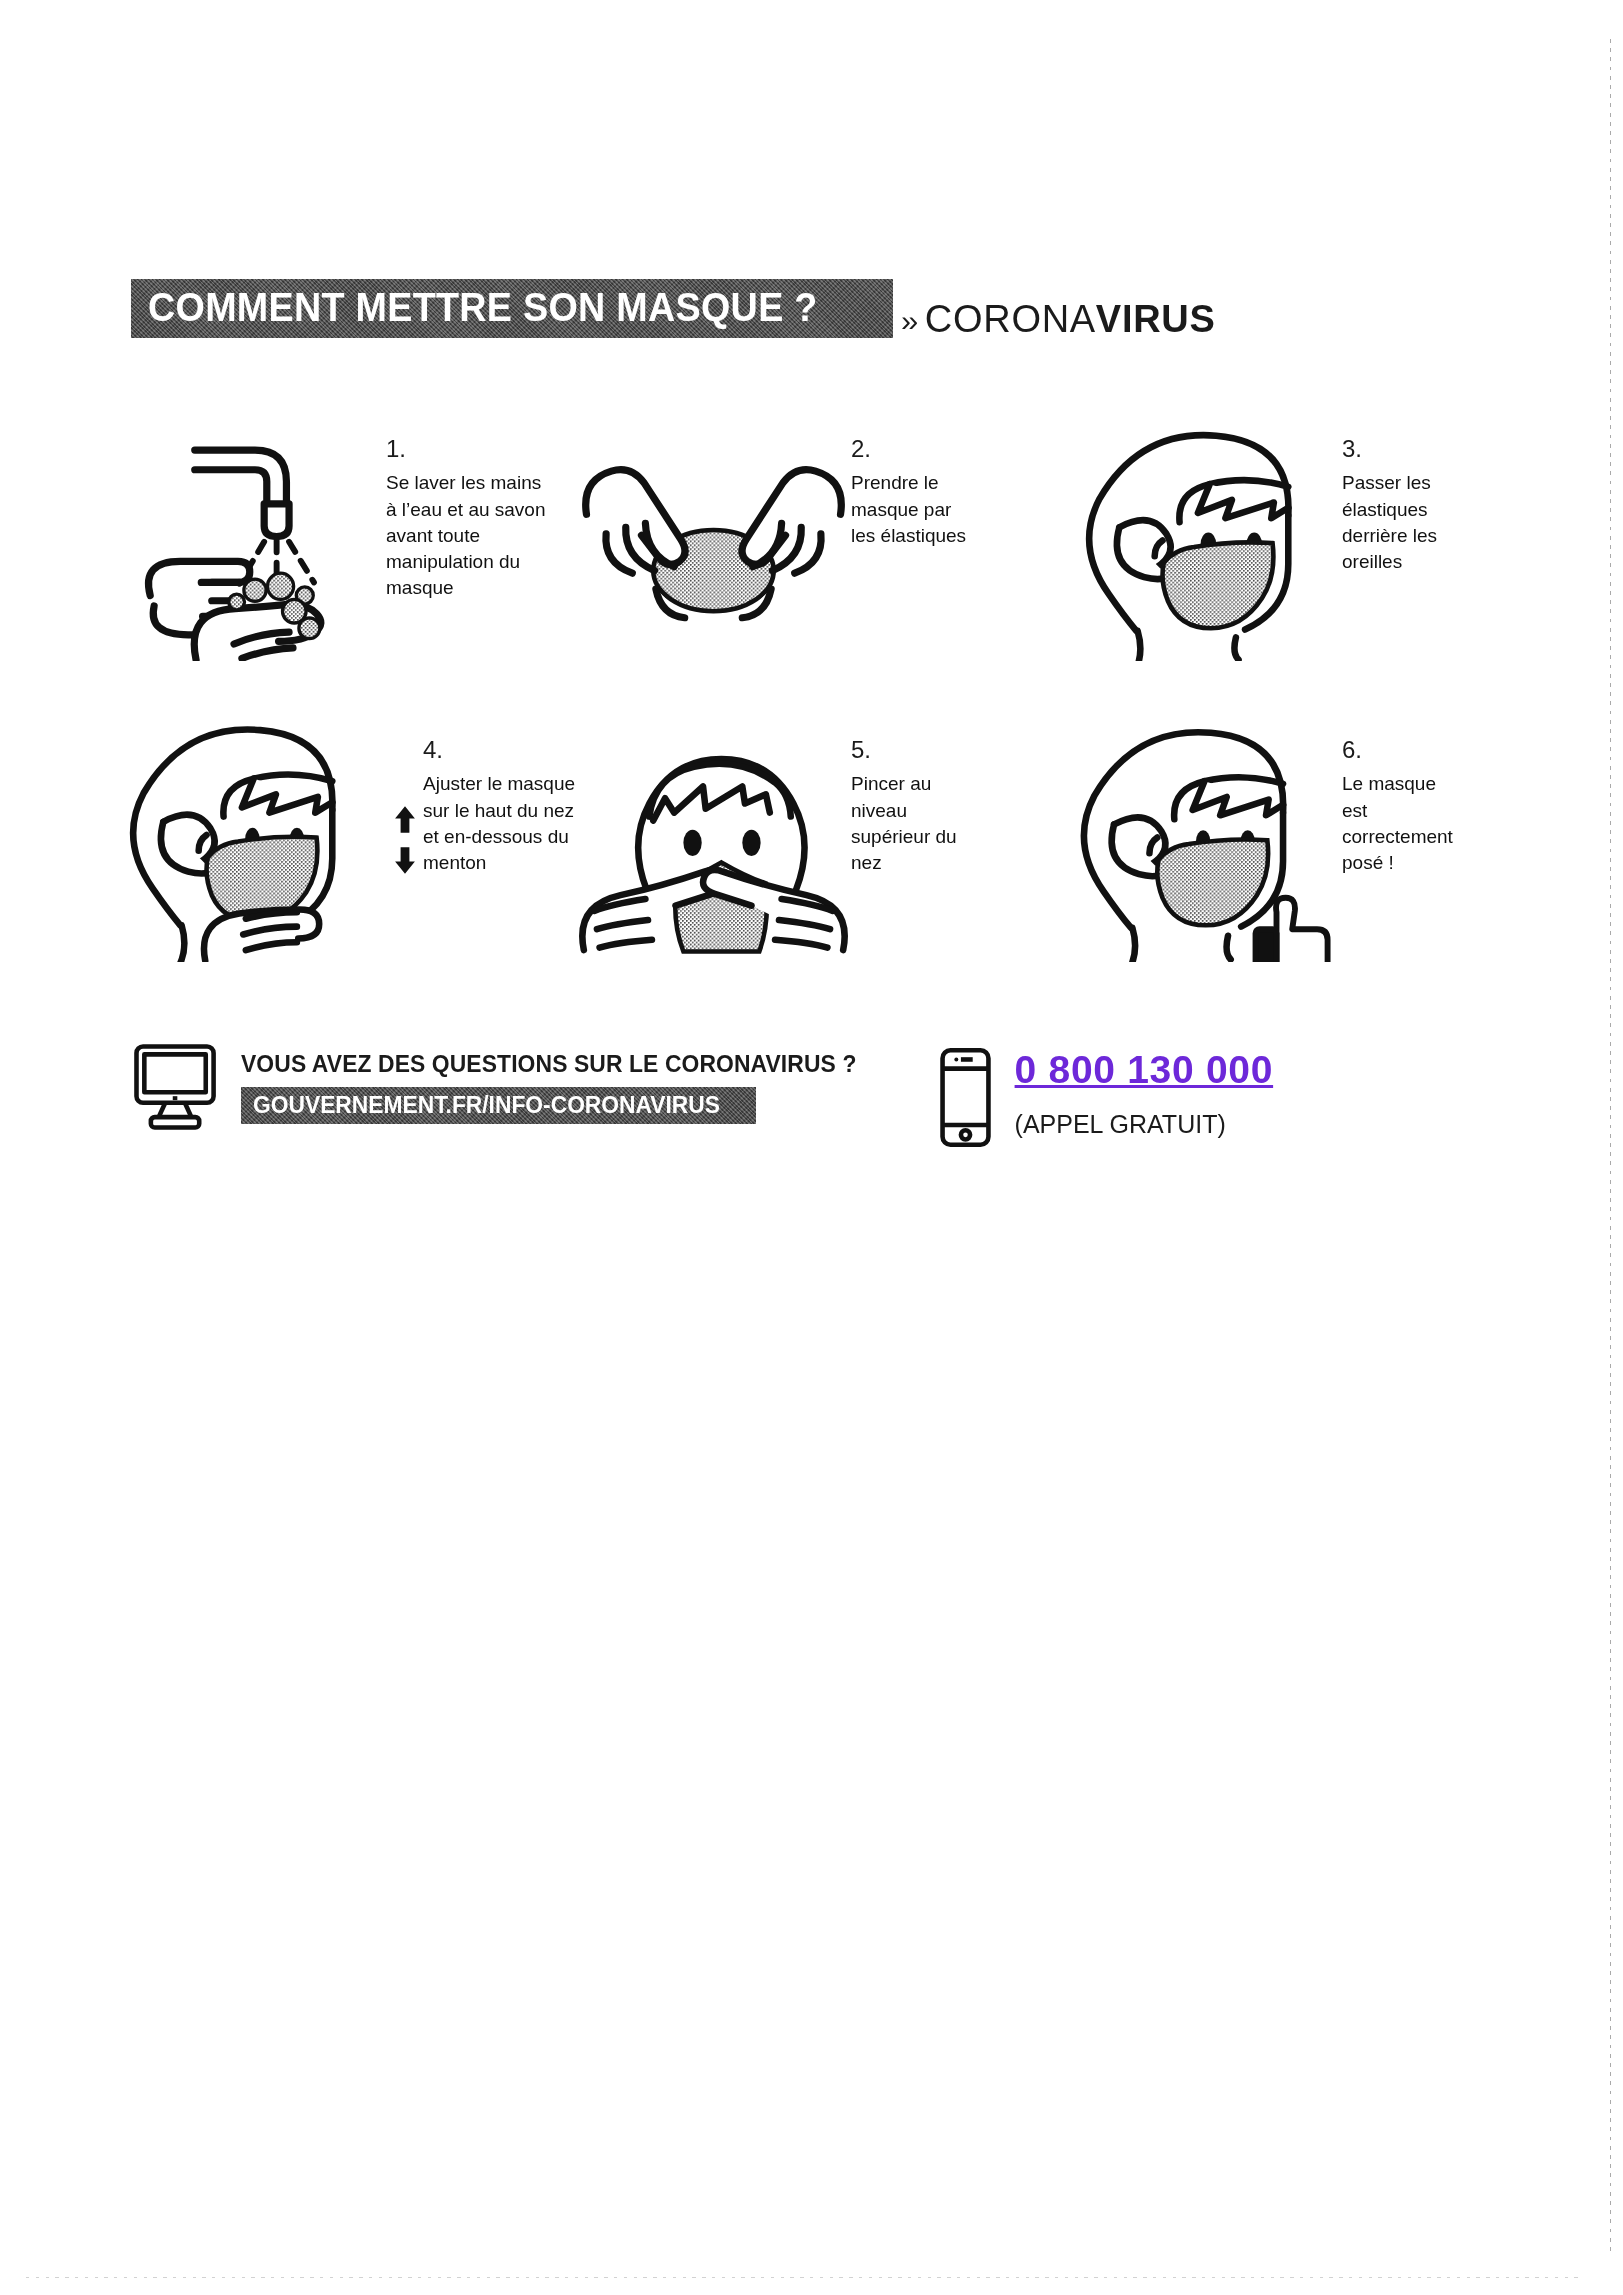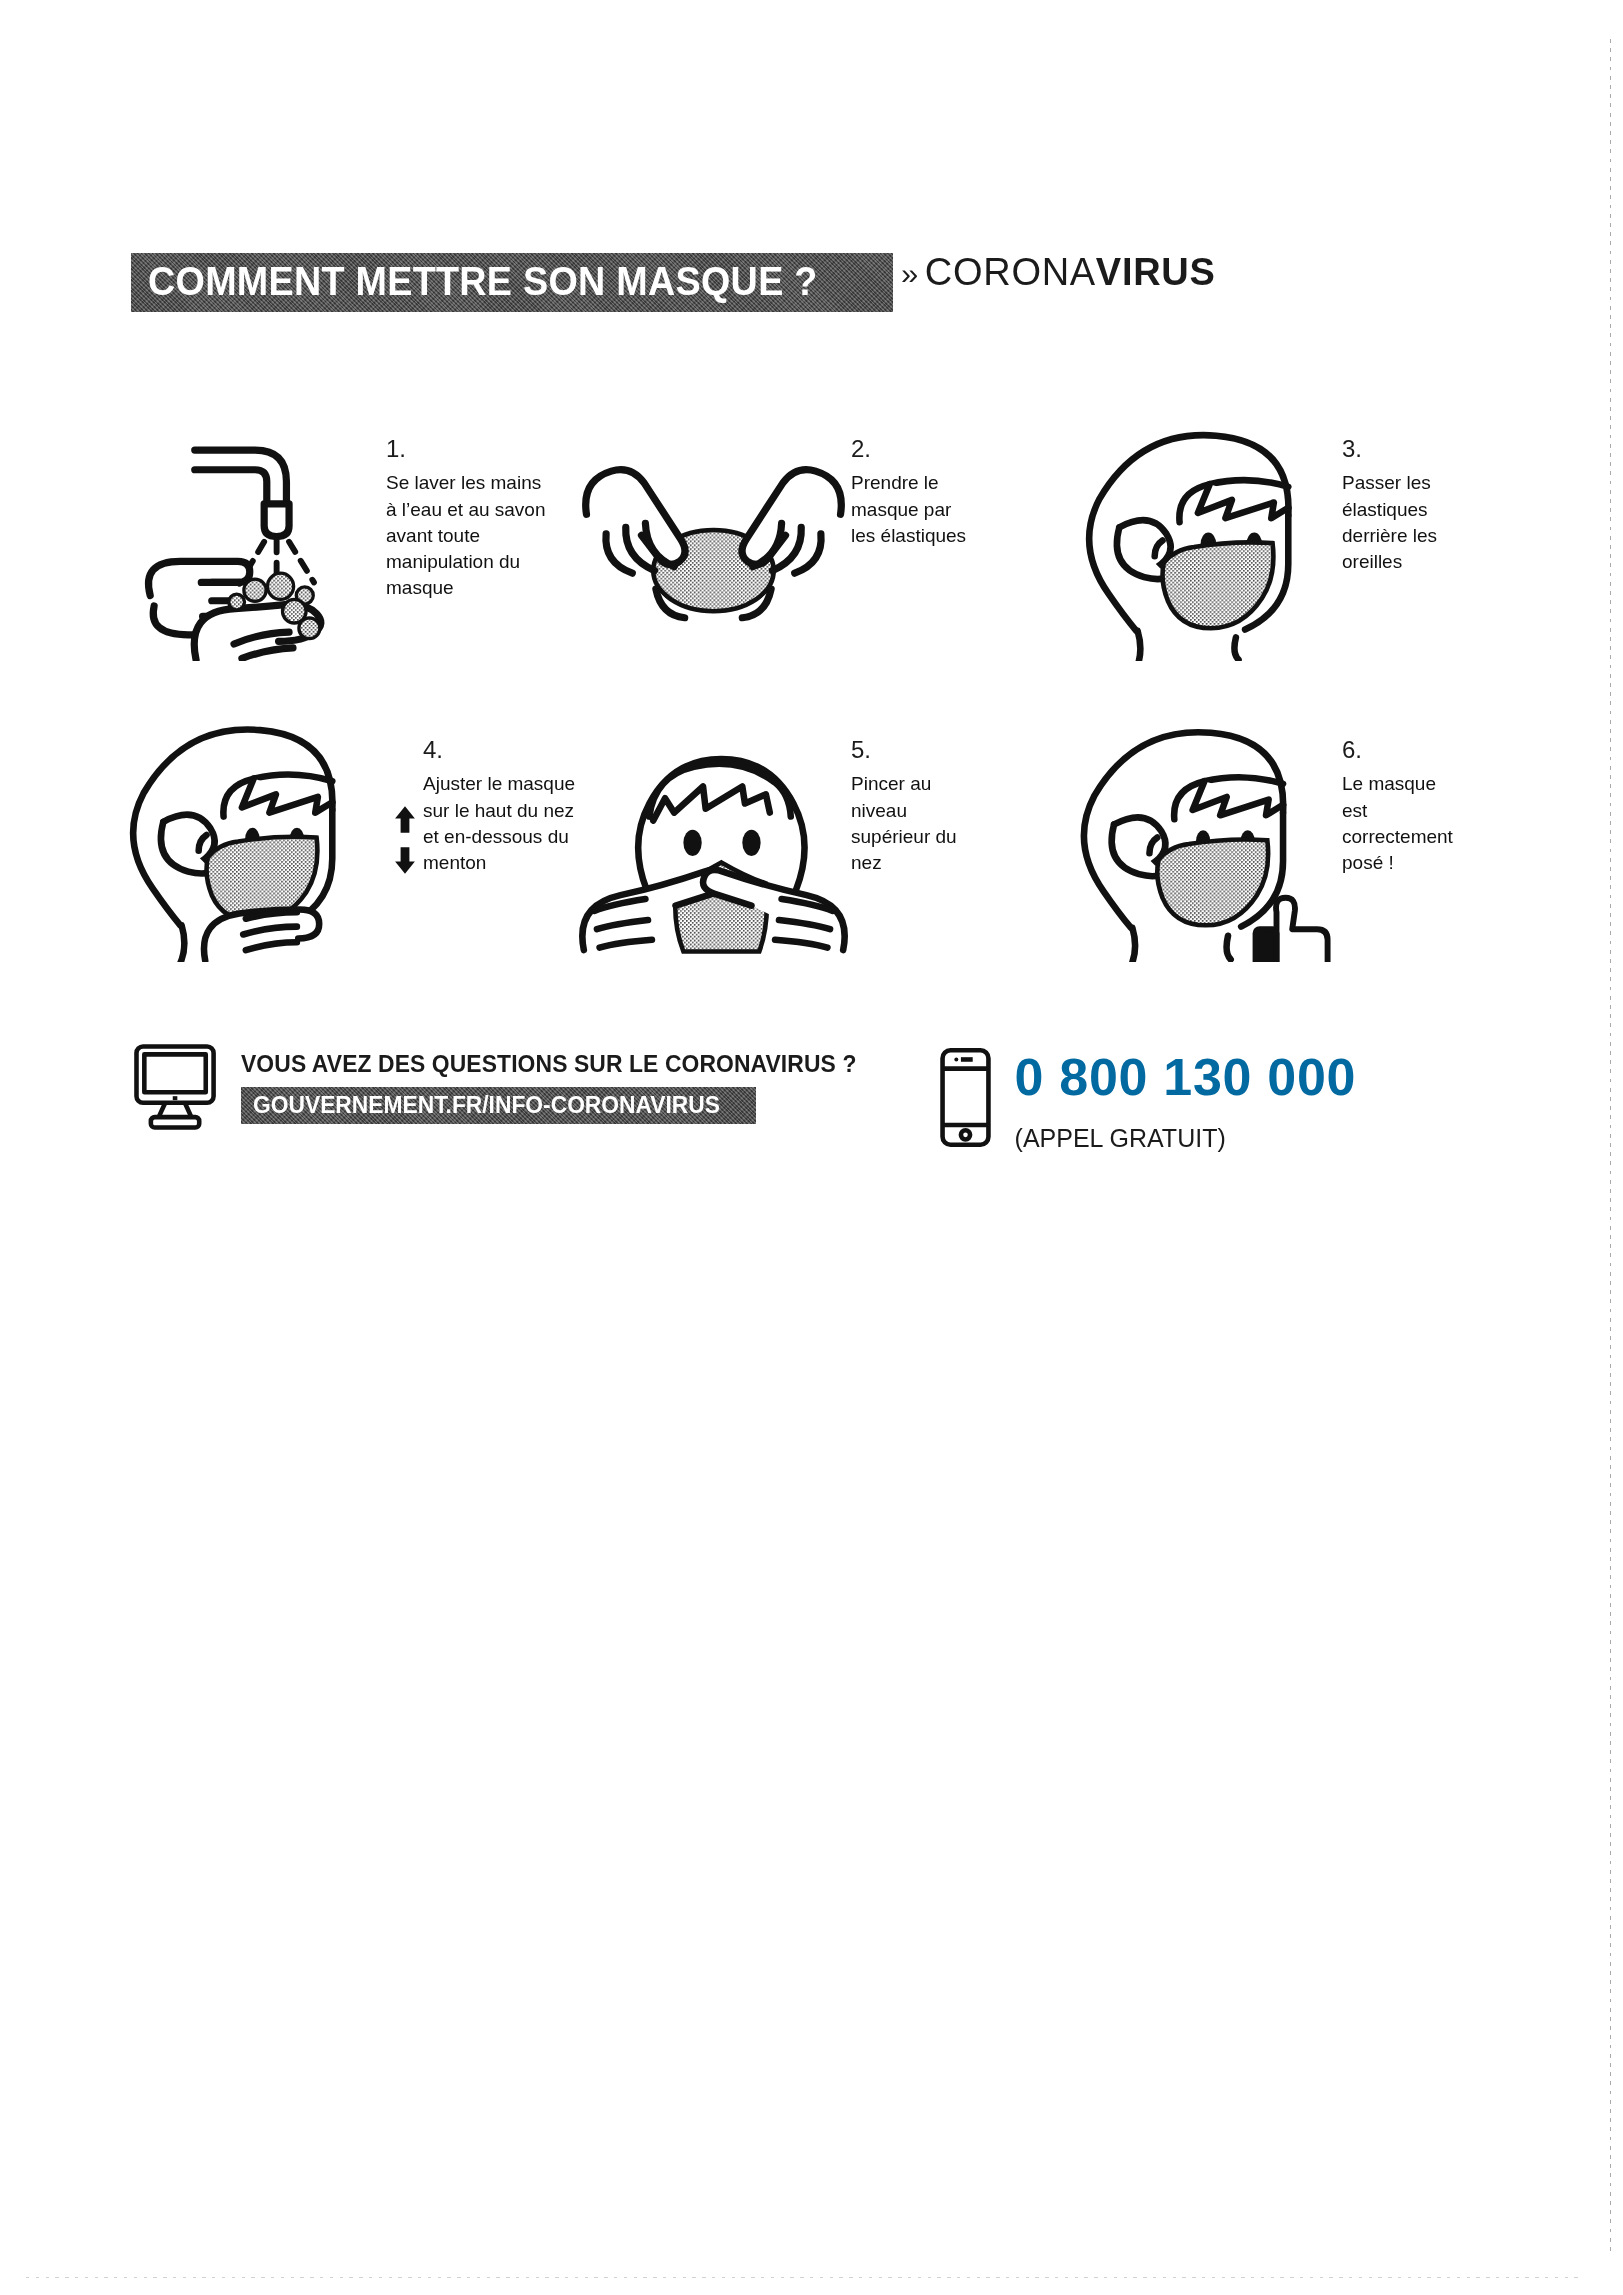--- a/index.html
+++ b/index.html
@@ -45,21 +45,21 @@
   }
 
   
   #header {
     position: absolute;
     left: 131px;
     top: 253px;
     width: 1309px;
     height: 85px;
     display: flex;
-    align-items: flex-start;
+    align-items: flex-end;
   }
   #title-banner {
     background: #4a4a4a;
     background-image:
       repeating-linear-gradient(45deg, rgba(255,255,255,.16) 0 1.3px, rgba(0,0,0,.16) 1.3px 2.6px),
       repeating-linear-gradient(-45deg, rgba(255,255,255,.10) 0 2px, rgba(0,0,0,.10) 2px 3.9px);
     padding: 7.9px 17px 10.5px 17px;
     display: inline-block;
   }
   #title-text {
@@ -193,26 +193,27 @@
     position: absolute;
     left: 805px;
     top: 5.2px;
     display: flex;
     align-items: flex-start;
   }
   #phone-icon { width: 59px; height: 105px; flex: 0 0 59px; }
   #phone-icon svg { width: 100%; height: 100%; display: block; }
   #phone-text { margin-left: 19.6px; padding-top: 5.2px; }
   #phone-number {
-    font-size: 52px;
+    font-size: 39px;
     font-weight: 700;
     line-height: 1.05;
     letter-spacing: 0.7px;
-    color: #0369a1;
+    color: #6d28d9;
     white-space: nowrap;
+    text-decoration: underline;
   }
   #free-call {
     margin-top: 19px;
     font-size: 25px;
     font-weight: 400;
     color: #1b1b1b;
     white-space: nowrap;
   }
 </style>
 </head>

